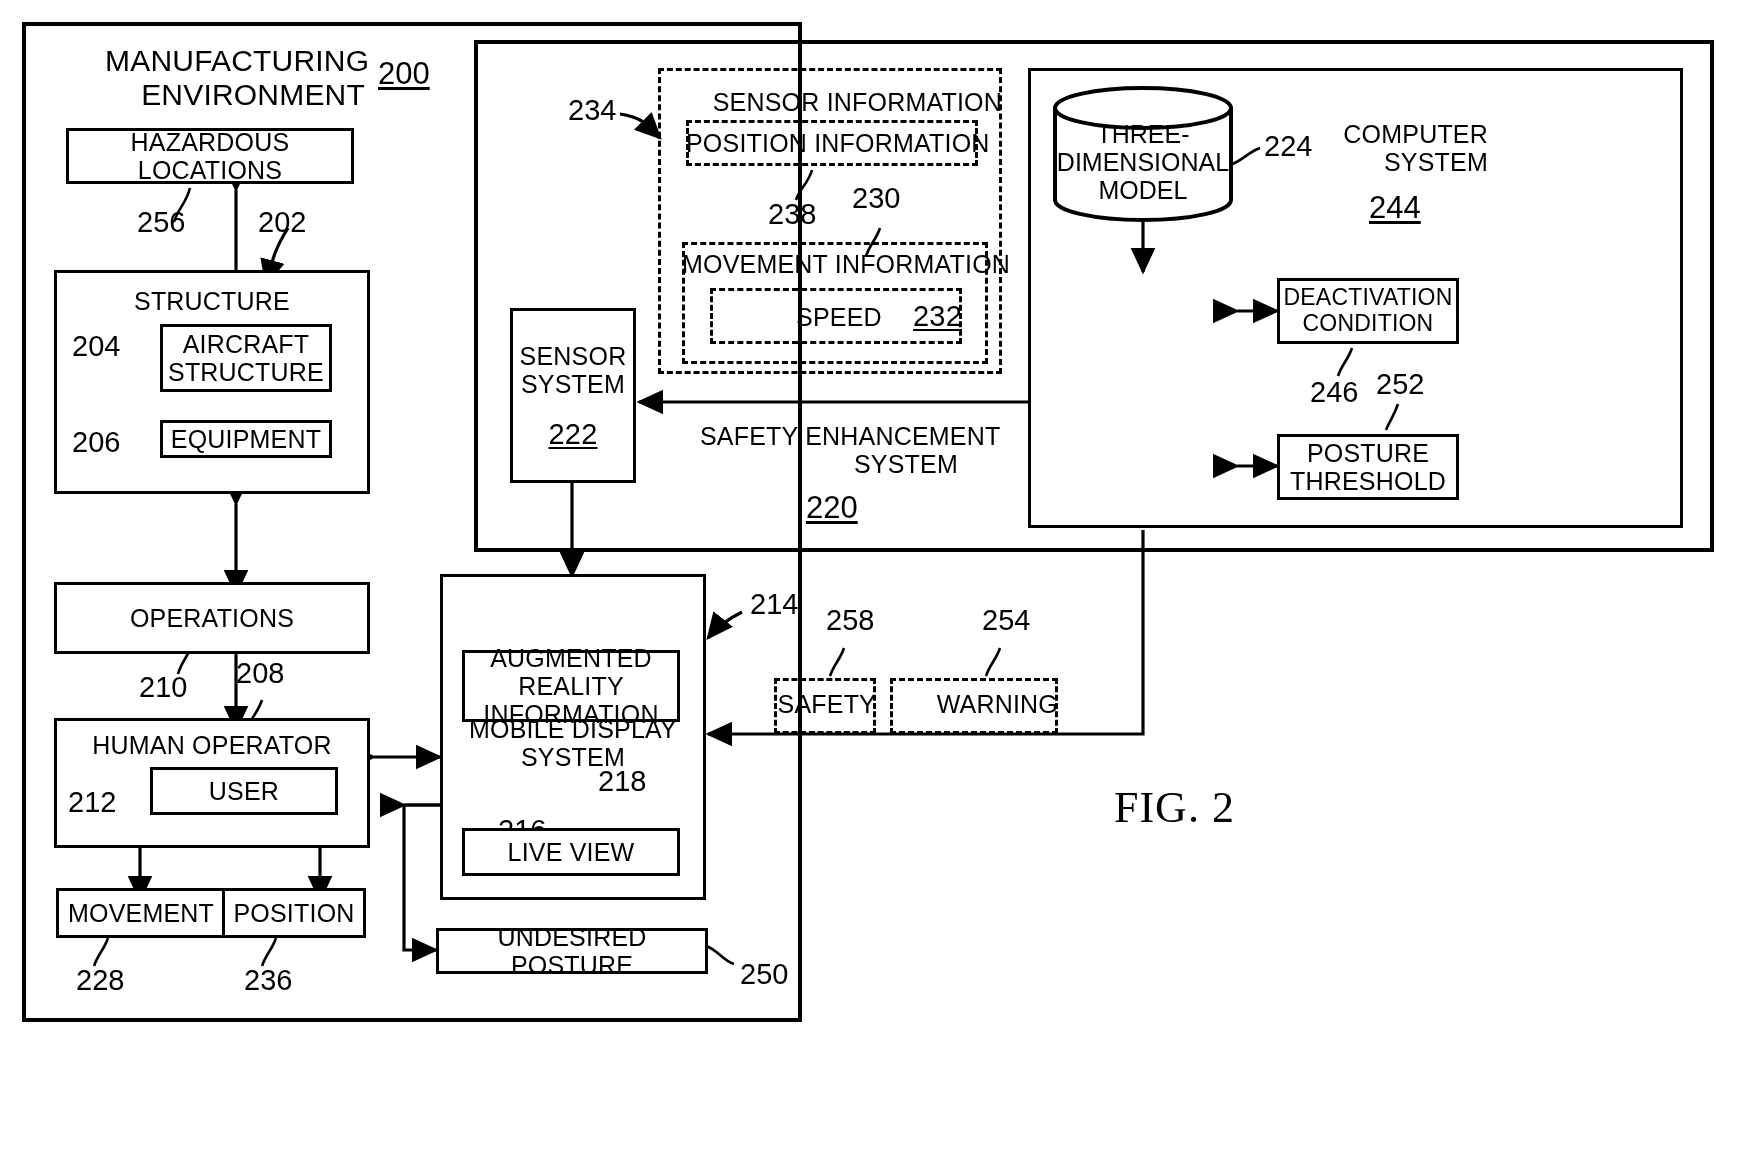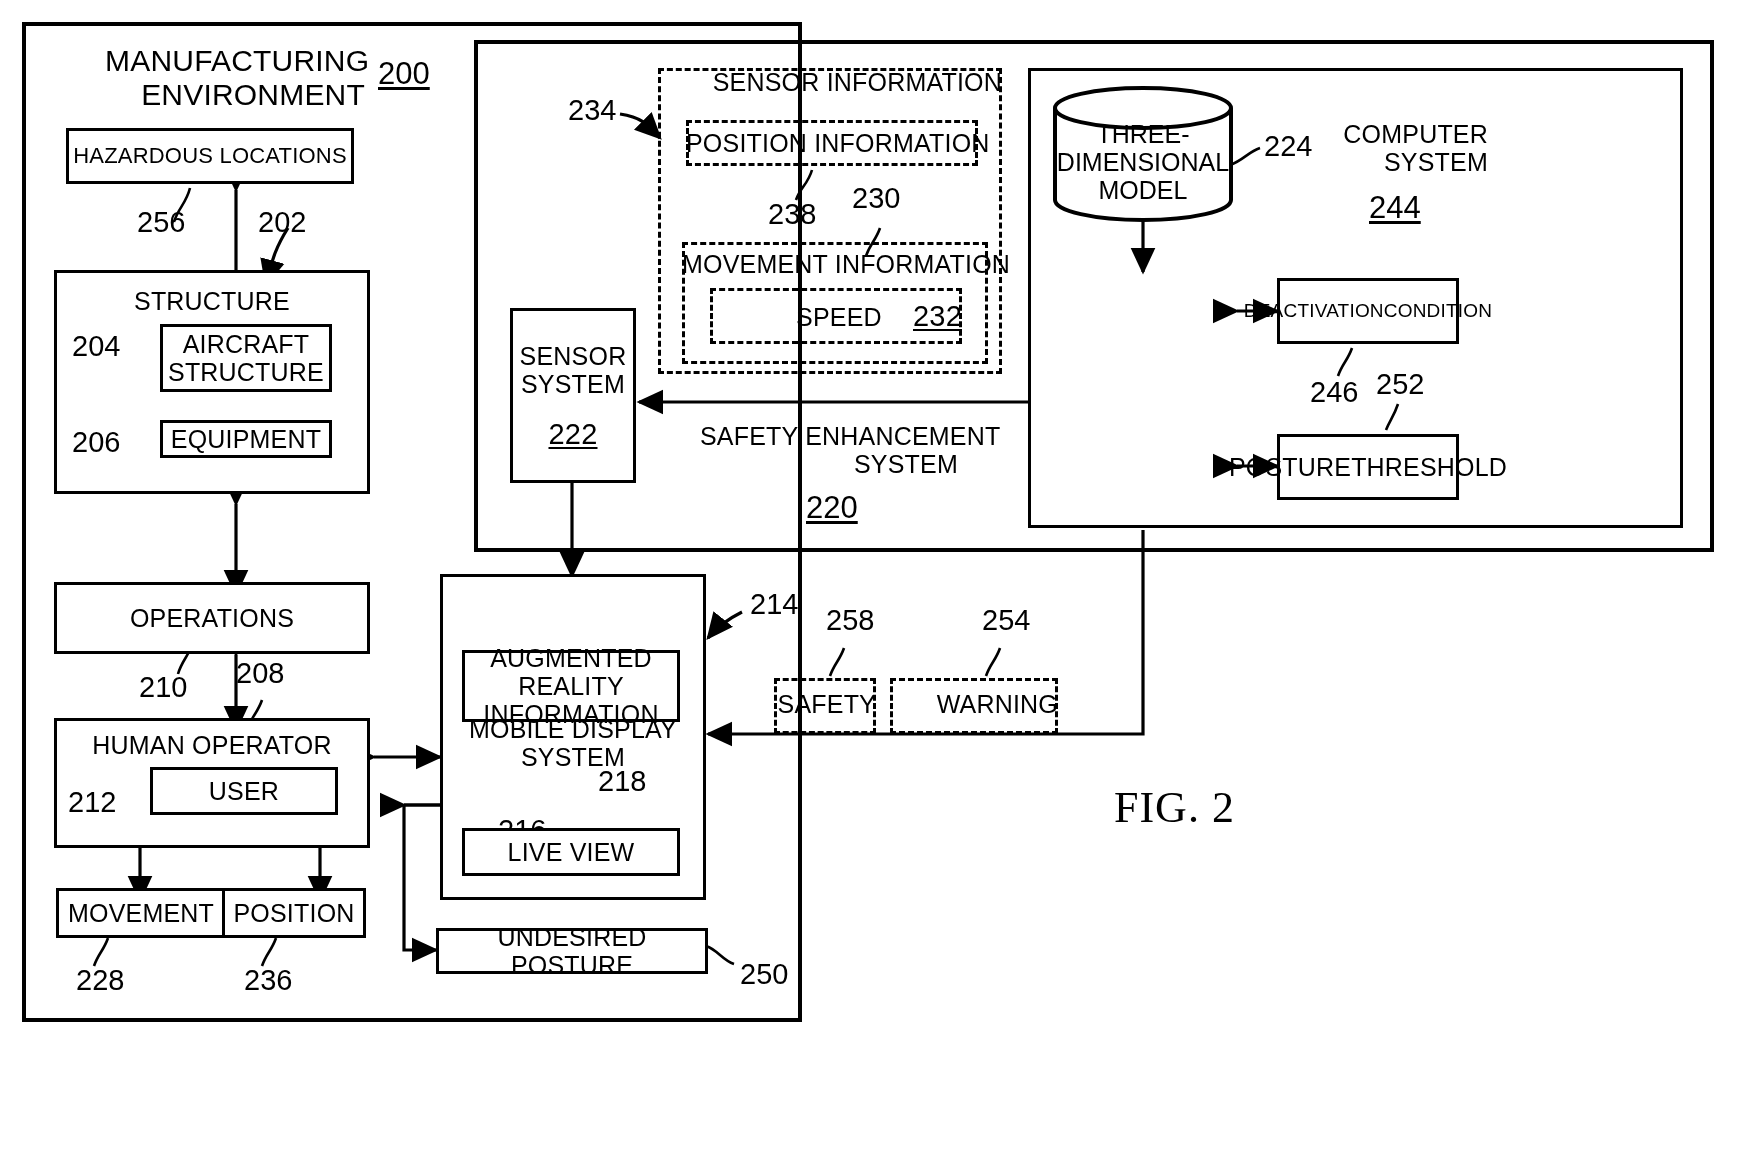--- a/index.html
+++ b/index.html
@@ -161,21 +161,21 @@
 
   <div class="box" style="left:474px; top:40px; width:1240px; height:512px; border-width:4px; background:transparent;"></div>
 
   <div class="box" style="left:1028px; top:68px; width:655px; height:460px; border-width:3px; background:transparent;"></div>
 
   <div class="lbl" style="left:105px; top:44px; width:260px; font-size:30px;">
     <span style="white-space:normal; display:block;">MANUFACTURING ENVIRONMENT</span>
   </div>
   <div class="num u" style="left:378px; top:58px; font-size:31px;">200</div>
 
-  <div class="box" style="left:66px; top:128px; width:288px; height:56px; font-size:22px;">
+  <div class="box" style="left:66px; top:128px; width:288px; height:56px; font-size:25px;">
     <span>HAZARDOUS LOCATIONS</span>
   </div>
   <div class="num" style="left:137px; top:208px;">256</div>
   <div class="num" style="left:258px; top:208px;">202</div>
 
   <div class="box" style="left:54px; top:270px; width:316px; height:224px; align-items:flex-start; padding-top:14px; font-size:25px;">
     <span>STRUCTURE</span>
   </div>
   <div class="box" style="left:160px; top:324px; width:172px; height:68px; font-size:25px;">
     <span style="white-space:normal;">AIRCRAFT STRUCTURE</span>
@@ -204,21 +204,21 @@
     <span>MOVEMENT</span>
   </div>
   <div class="num" style="left:76px; top:966px;">228</div>
 
   <div class="box" style="left:222px; top:888px; width:144px; height:50px; font-size:25px;">
     <span>POSITION</span>
   </div>
   <div class="num" style="left:244px; top:966px;">236</div>
 
   <div class="dashbox" style="left:658px; top:68px; width:344px; height:306px;"></div>
-  <div class="lbl" style="left:658px; top:68px; width:344px; font-size:25px;">
+  <div class="lbl" style="left:658px; top:88px; width:344px; font-size:25px;">
     <span>SENSOR INFORMATION</span>
   </div>
   <div class="num" style="left:568px; top:96px;">234</div>
 
   <div class="dashbox" style="left:686px; top:120px; width:292px; height:46px;"></div>
   <div class="lbl" style="left:686px; top:129px; width:292px; font-size:25px;">
     <span>POSITION INFORMATION</span>
   </div>
   <div class="num" style="left:768px; top:200px;">238</div>
   <div class="num" style="left:852px; top:184px;">230</div>
@@ -259,28 +259,28 @@
   </div>
   <div class="num" style="left:1264px; top:132px;">224</div>
 
   <div class="lbl" style="left:1318px; top:120px; width:170px; font-size:25px;">
     <span style="display:block;">COMPUTER</span>
     <span style="display:block;">SYSTEM</span>
   </div>
   <div class="num u" style="left:1369px; top:192px; font-size:31px;">244</div>
 
 
-  <div class="box" style="left:1277px; top:278px; width:182px; height:66px; flex-direction:row; font-size:19px;">
+  <div class="box" style="left:1277px; top:278px; width:182px; height:66px; flex-direction:column; font-size:23px;">
     <span>DEACTIVATION</span>
     <span>CONDITION</span>
   </div>
   <div class="num" style="left:1310px; top:378px;">246</div>
   <div class="num" style="left:1376px; top:370px;">252</div>
 
-  <div class="box" style="left:1277px; top:434px; width:182px; height:66px; flex-direction:row; font-size:25px;">
+  <div class="box" style="left:1277px; top:434px; width:182px; height:66px; flex-direction:column; font-size:25px;">
     <span>POSTURE</span>
     <span>THRESHOLD</span>
   </div>
 
   <div class="box" style="left:440px; top:574px; width:266px; height:326px; align-items:flex-start; padding-top:12px; font-size:25px; flex-direction:column;">
     <span style="width:100%; text-align:center; display:block;">MOBILE DISPLAY</span>
     <span style="width:100%; text-align:center; display:block;">SYSTEM</span>
   </div>
   <div class="num" style="left:750px; top:590px;">214</div>
 

